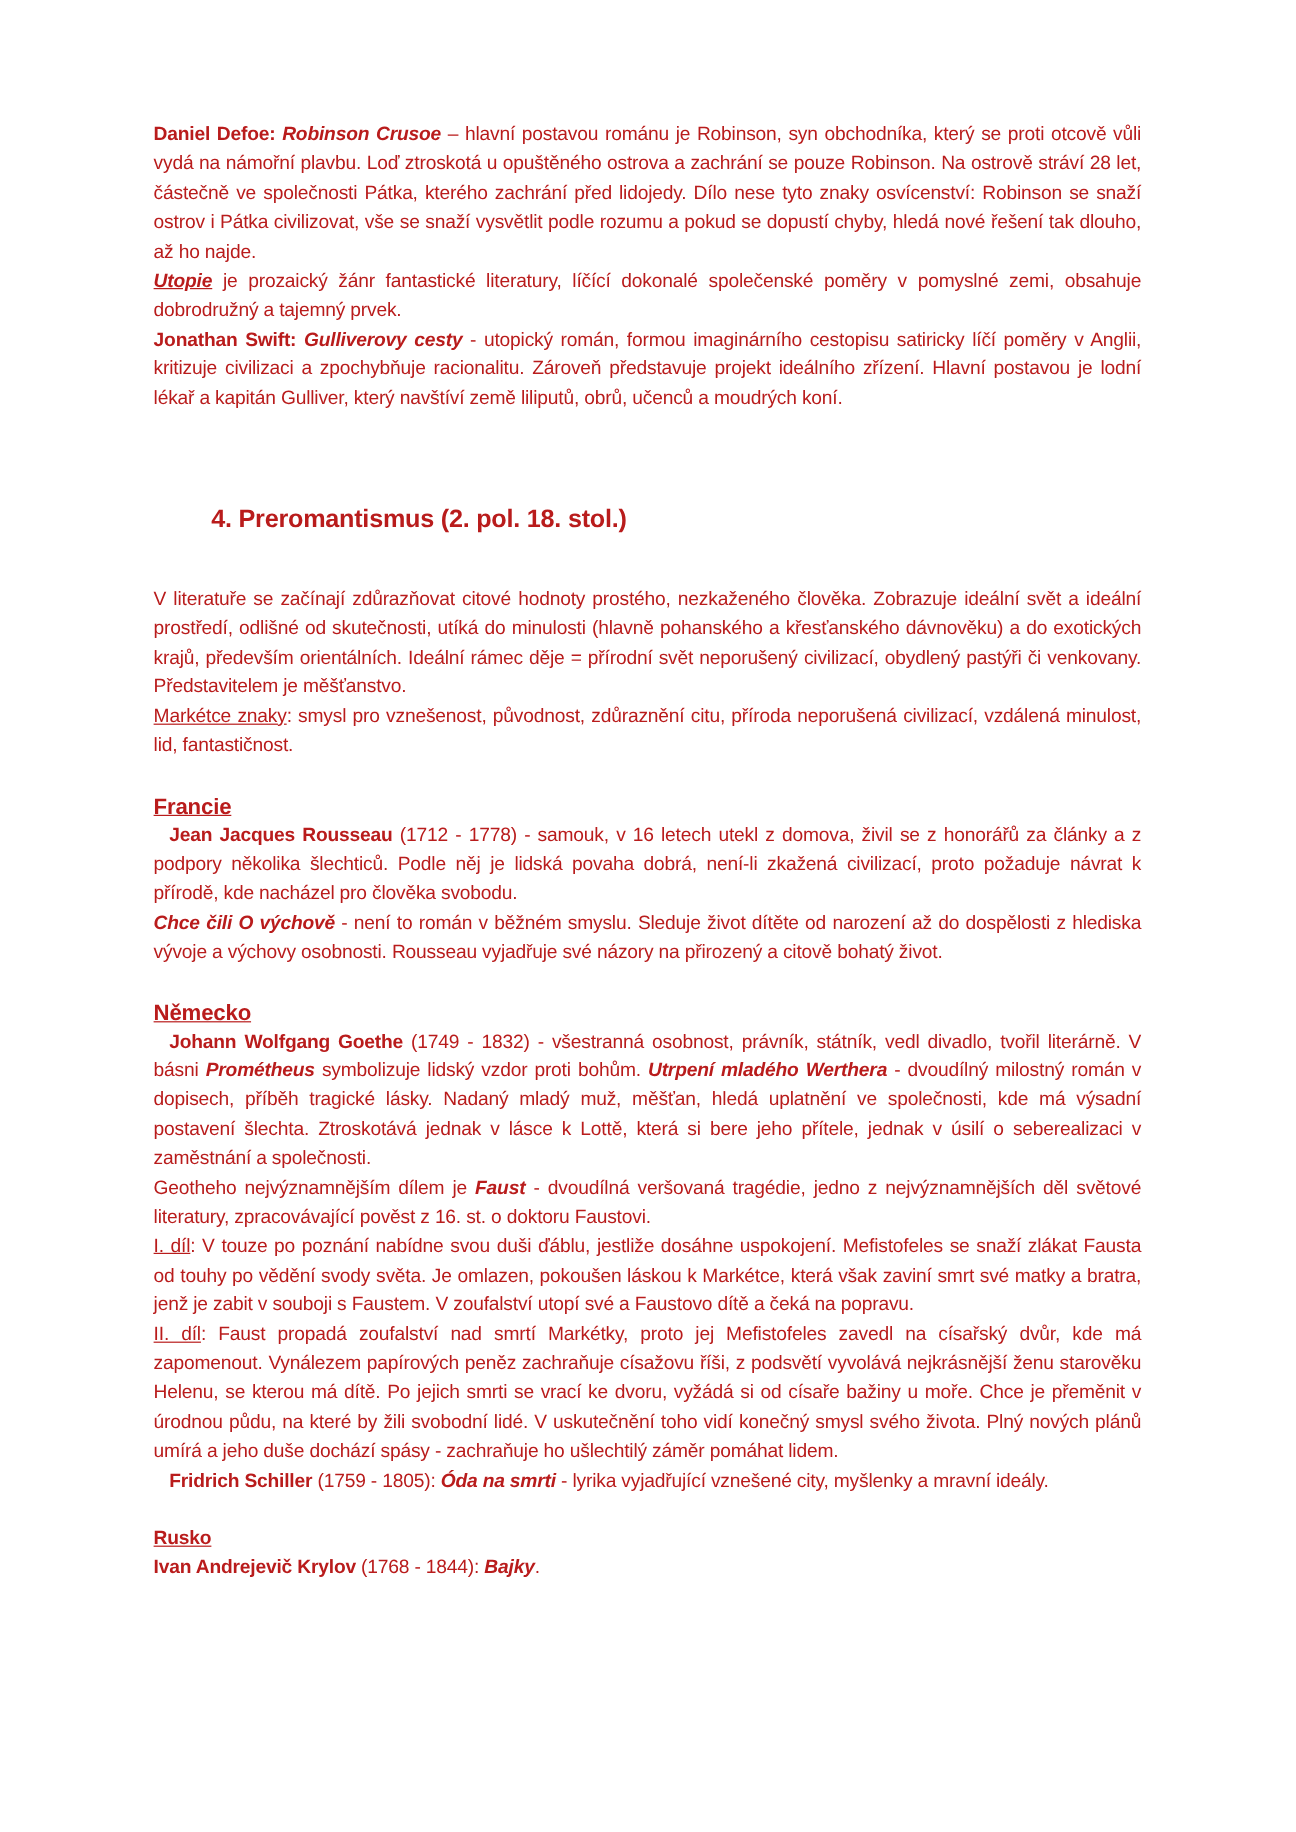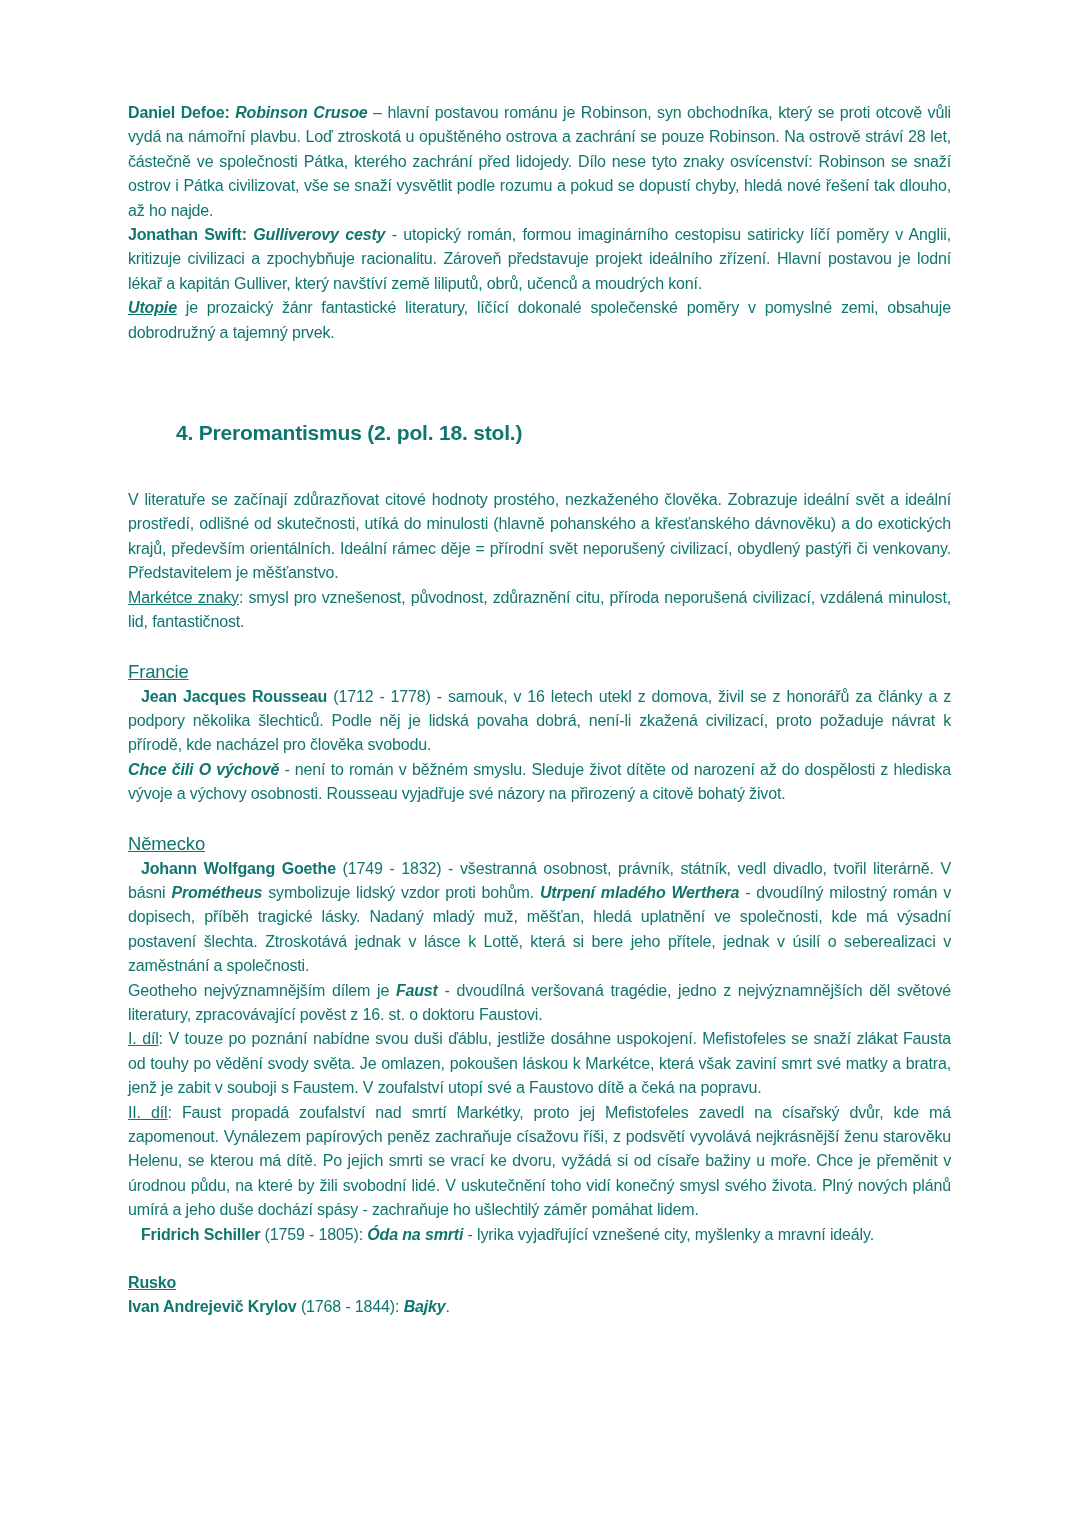--- a/index.html
+++ b/index.html
@@ -1,44 +1,44 @@
 <!DOCTYPE html>
 <html><head>
 <meta charset="utf-8">
 <style>
   html, body { margin: 0; padding: 0; background: #ffffff; }
   body { width: 1080px; height: 1527px; position: relative; overflow: hidden; }
   .page {
     position: absolute; left: 128px; top: 101px; width: 823px;
     font-family: "Liberation Sans", sans-serif;
-    font-size: 16px; line-height: 24.4px; color: #0f766e;
+    font-size: 16px; line-height: 24.4px; color: #b91c1c;
     letter-spacing: -0.15px;
   }
   p { margin: 0; text-align: justify; }
   .b { font-weight: bold; }
   .bi { font-weight: bold; font-style: italic; }
   .u { text-decoration: underline; }
   .ind { padding-left: 13px; }
   h2 {
     margin: 16px; font-size: 21px; font-weight: bold; line-height: 28px;
     padding-left: 32px; letter-spacing: -0.2px;
   }
-  h3 { margin: 0; font-size: 18.5px; font-weight: normal; text-decoration: underline; line-height: 26px; }
+  h3 { margin: 0; font-size: 18.5px; font-weight: bold; text-decoration: underline; line-height: 26px; }
   h4 { margin: 0; font-size: 16px; font-weight: bold; text-decoration: underline; line-height: 24.4px; }
 </style>
 </head>
 <body>
 
 <div class="page">
 
   <p><span class="b">Daniel Defoe:</span> <span class="bi">Robinson Crusoe</span><span> – hlavní postavou románu je Robinson, syn obchodníka, který se proti otcově vůli vydá na námořní plavbu. Loď ztroskotá u opuštěného ostrova a zachrání se pouze Robinson. Na ostrově stráví 28 let, částečně ve společnosti Pátka, kterého zachrání před lidojedy. Dílo nese tyto znaky osvícenství: Robinson se snaží ostrov i Pátka civilizovat, vše se snaží vysvětlit podle rozumu a pokud se dopustí chyby, hledá nové řešení tak dlouho, až ho najde.</span></p>
 
+  <p><span class="bi u">Utopie</span><span> je prozaický žánr fantastické literatury, líčící dokonalé společenské poměry v pomyslné zemi, obsahuje dobrodružný a tajemný prvek.</span></p>
+
   <p><span class="b">Jonathan Swift:</span> <span class="bi">Gulliverovy cesty</span><span> - utopický román, formou imaginárního cestopisu satiricky líčí poměry v Anglii, kritizuje civilizaci a zpochybňuje racionalitu. Zároveň představuje projekt ideálního zřízení. Hlavní postavou je lodní lékař a kapitán Gulliver, který navštíví země liliputů, obrů, učenců a moudrých koní.</span></p>
-
-  <p><span class="bi u">Utopie</span><span> je prozaický žánr fantastické literatury, líčící dokonalé společenské poměry v pomyslné zemi, obsahuje dobrodružný a tajemný prvek.</span></p>
 
   <div style="height:58px"></div>
   <h2>4.  Preromantismus (2. pol. 18. stol.)</h2>
   <div style="height:25px"></div>
 
   <p><span>V literatuře se začínají zdůrazňovat citové hodnoty prostého, nezkaženého člověka. Zobrazuje ideální svět a ideální prostředí, odlišné od skutečnosti, utíká do minulosti (hlavně pohanského a křesťanského dávnověku) a do exotických krajů, především orientálních. Ideální rámec děje = přírodní svět neporušený civilizací, obydlený pastýři či venkovany. Představitelem je měšťanstvo.</span></p>
   <p><span class="u">Markétce znaky</span><span>: smysl pro vznešenost, původnost, zdůraznění citu, příroda neporušená civilizací, vzdálená minulost, lid, fantastičnost.</span></p>
 
   <div style="height:24px"></div>
   <h3>Francie</h3>

